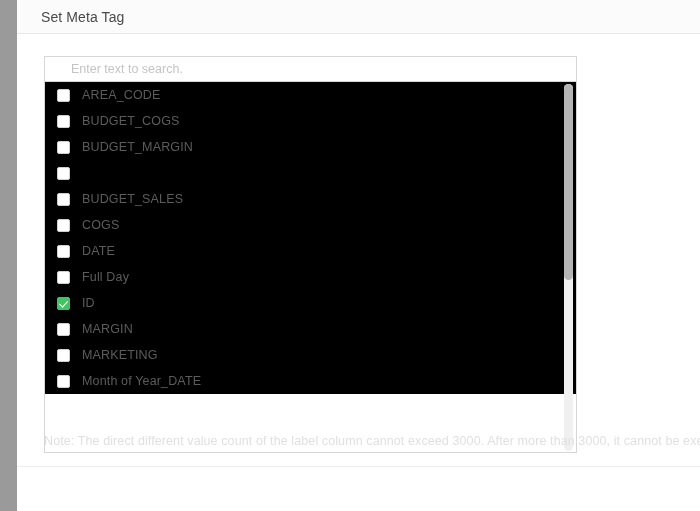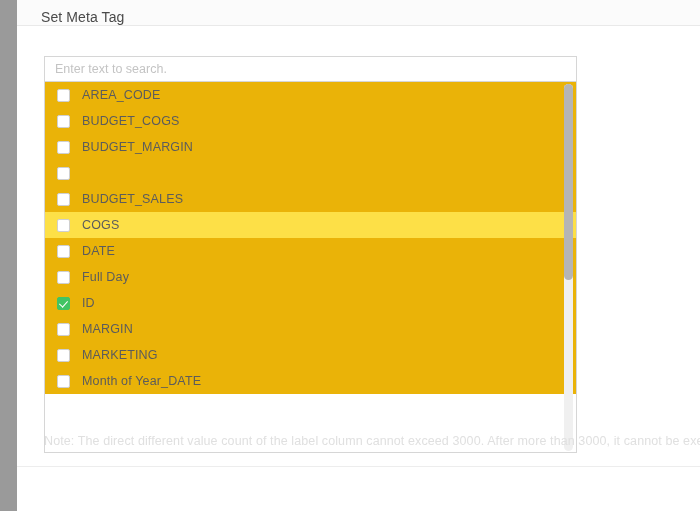--- a/index.html
+++ b/index.html
@@ -43,21 +43,21 @@
     background: #ffffff;
     box-sizing: border-box;
   }
 
   
   #dialog-header {
     position: absolute;
     left: 0;
     top: 0;
     width: 683px;
-    height: 26px;
+    height: 34px;
     background: #fbfbfb;
     border-bottom: 1px solid #e9e9e9;
     box-sizing: border-box;
   }
   #dialog-title {
     position: absolute;
     left: 24px;
     top: 9px;
     font-size: 14px;
     color: #4a4a4a;
@@ -86,21 +86,21 @@
   #search-box {
     width: 533px;
     height: 26px;
     box-sizing: border-box;
     border: 1px solid #d6d6d6;
     background: #ffffff;
     display: block;
     font-family: "Liberation Sans", sans-serif;
     font-size: 12.5px;
     color: #4d7c0f;
-    padding: 0 10px;
+    padding: 0 26px;
     outline: none;
     border-radius: 0;
   }
   #search-box::placeholder {
     color: #c4c4c4;
   }
 
   #list-wrap {
     position: relative;
     width: 533px;
@@ -118,24 +118,24 @@
     top: 0;
     width: 533px;
   }
 
   .opt-row {
     height: 26px;
     display: flex;
     align-items: center;
     padding-left: 12px;
     box-sizing: border-box;
-    background: #eab308;
+    background: #000000;
   }
   .opt-row.highlight {
-    background: #fde047;
+    background: #000000;
   }
 
   .cbox {
     width: 13px;
     height: 13px;
     box-sizing: border-box;
     border: 1px solid #cfcfcf;
     background: #ffffff;
     border-radius: 2px;
     flex: 0 0 auto;

